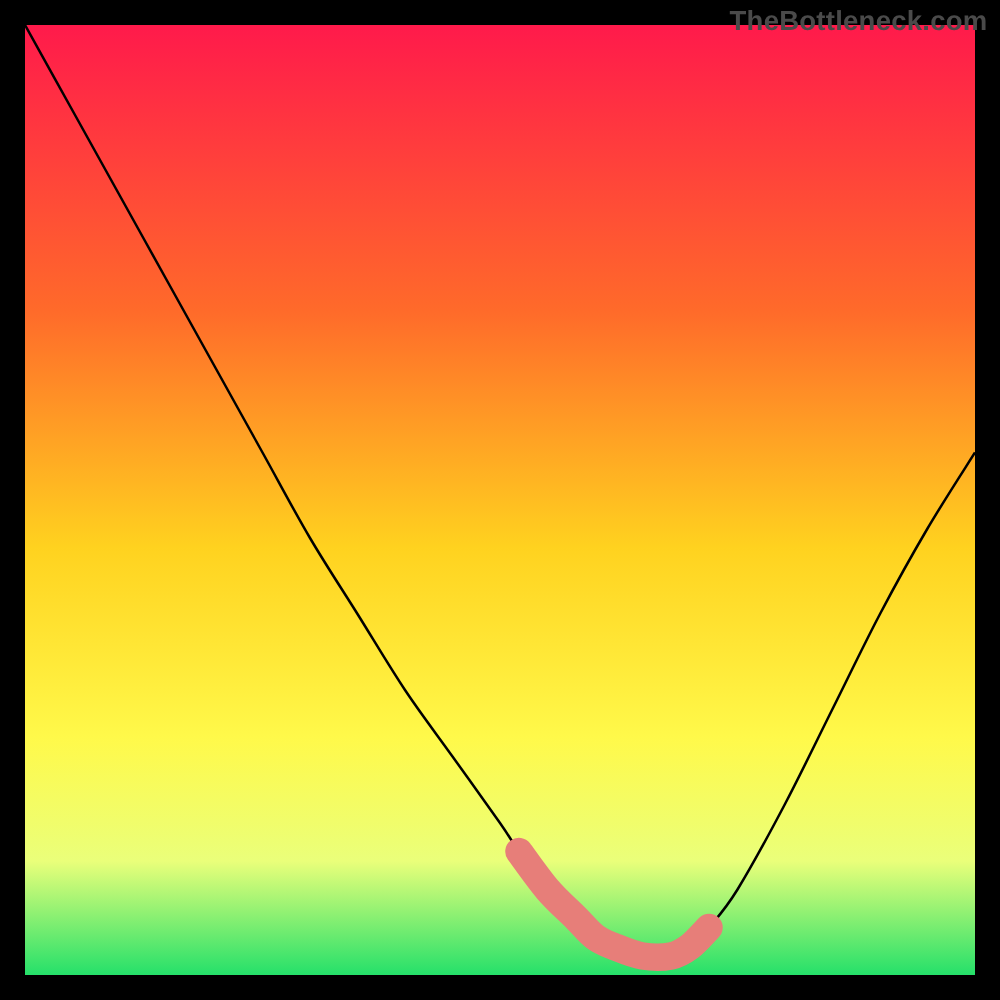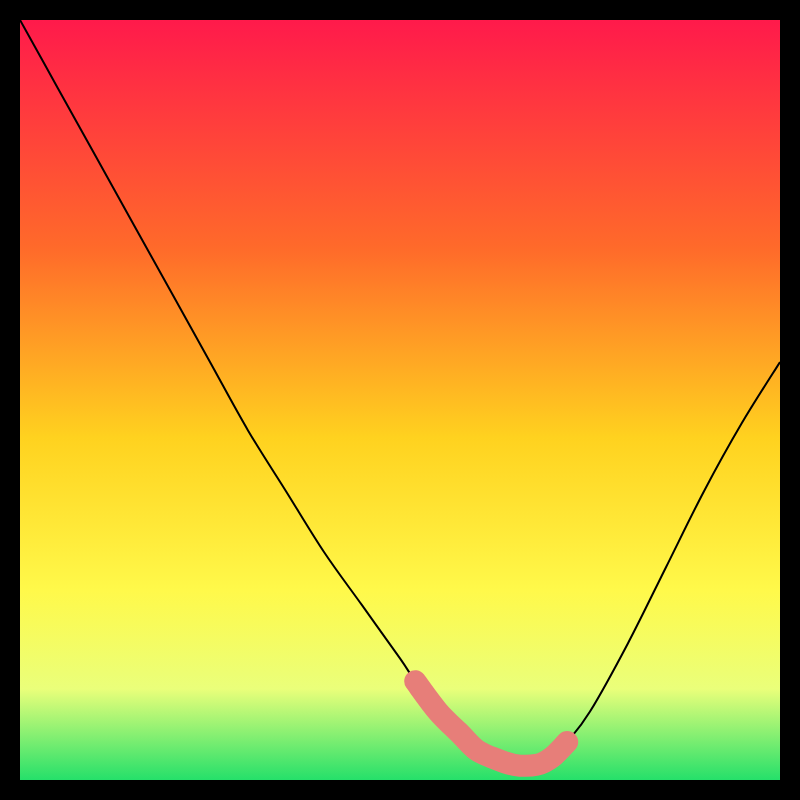--- a/index.html
+++ b/index.html
@@ -35,20 +35,21 @@
     letter-spacing: 0.2px;
     z-index: 5;
     user-select: none;
   }
   svg { display: block; }
 </style>
 </head>
 <body>
 
 <div class="stage">
+  <div class="watermark">TheBottleneck.com</div>
 
   <div class="plot">
     <svg id="chart-svg" width="760" height="760" viewBox="0 0 760 760">
       <defs>
         <linearGradient id="bg-grad" x1="0" y1="0" x2="0" y2="1">
             <stop offset="0%" stop-color="#ff1a4b"></stop>
             <stop offset="30%" stop-color="#ff6a2a"></stop>
             <stop offset="55.00000000000001%" stop-color="#ffd21f"></stop>
             <stop offset="75%" stop-color="#fff94a"></stop>
             <stop offset="88%" stop-color="#eaff7a"></stop>

